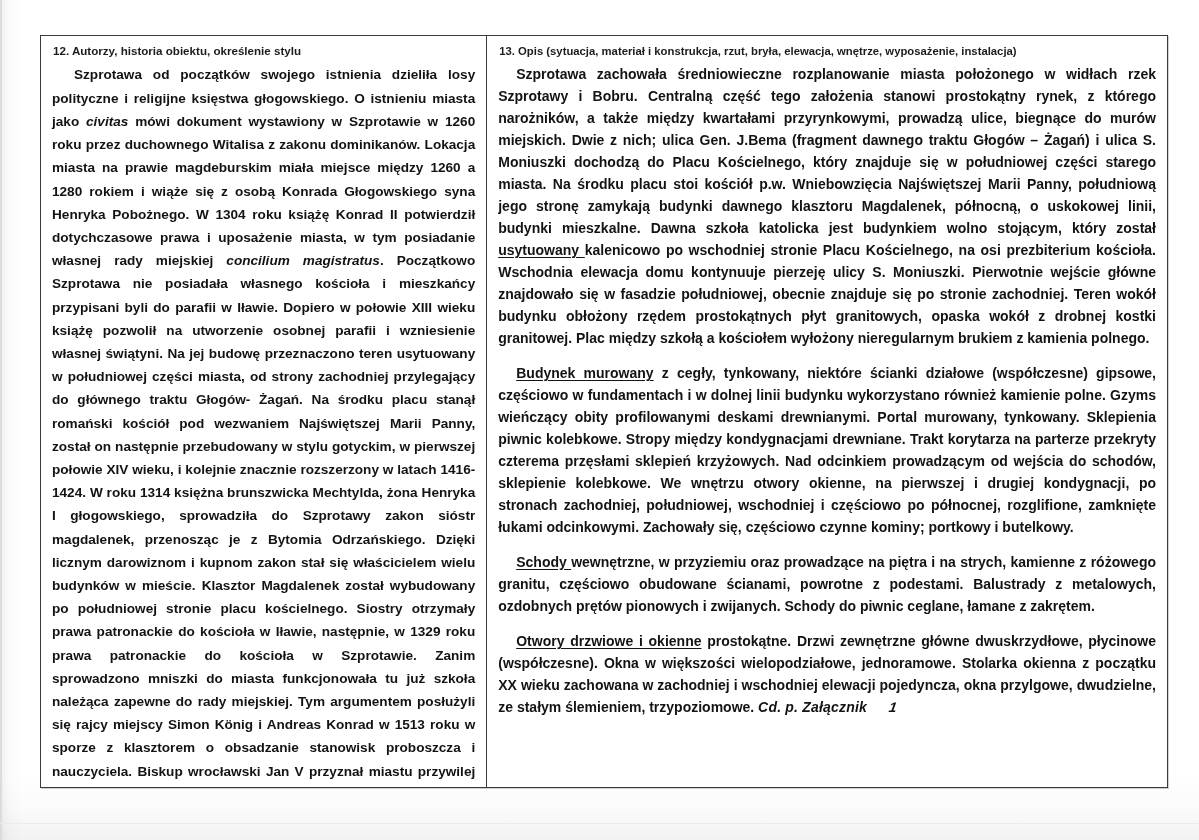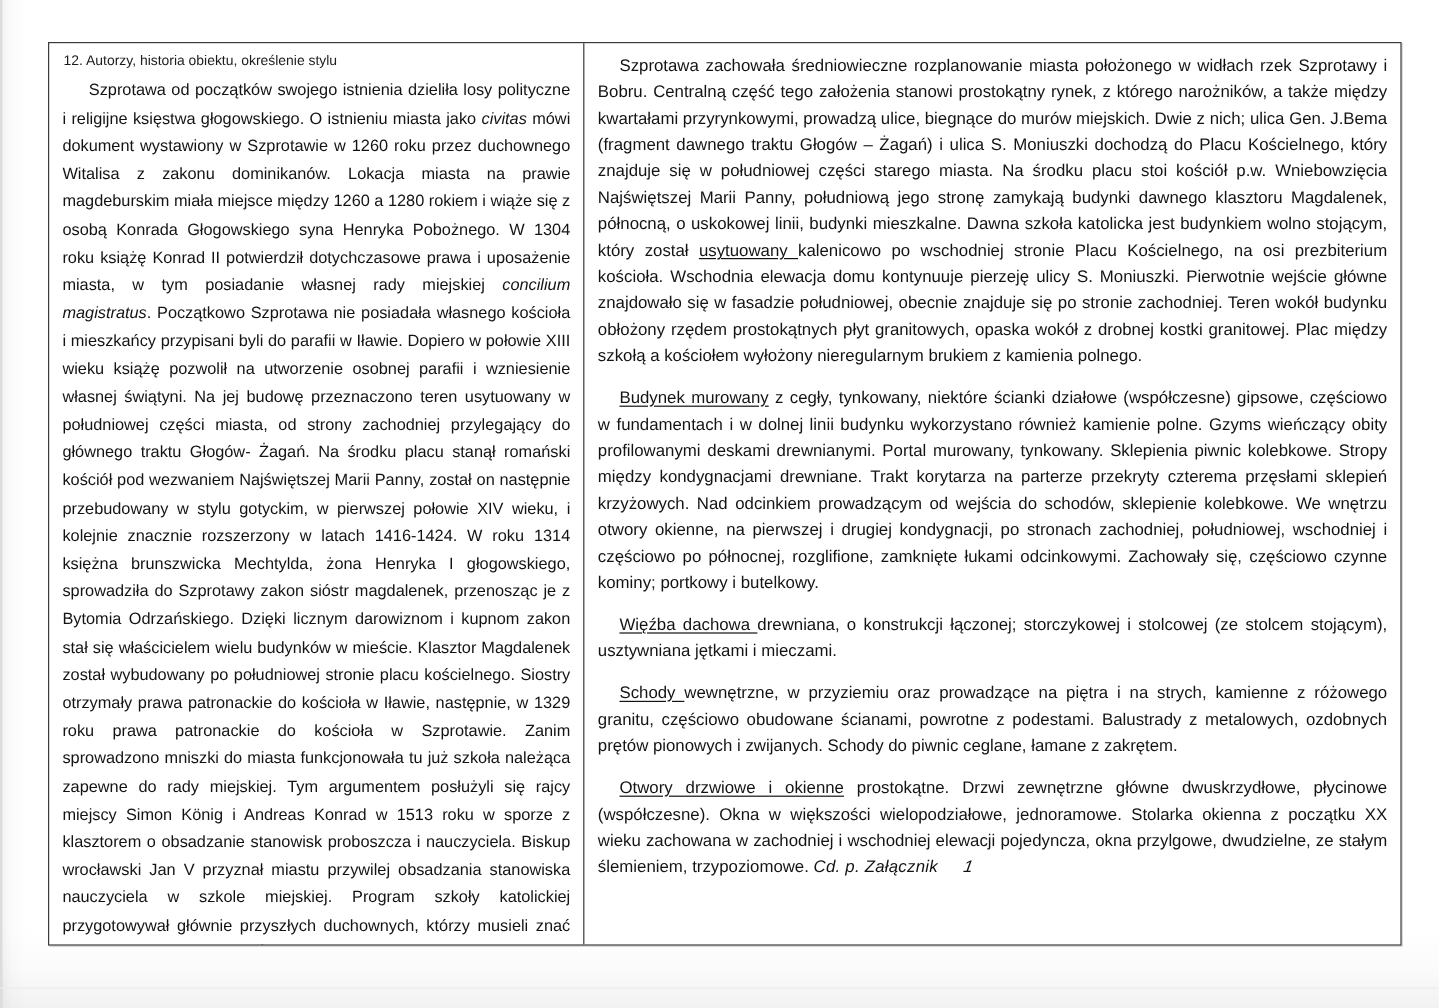--- a/index.html
+++ b/index.html
@@ -53,20 +53,21 @@
     border: 1.4px solid #3b3b3b;
     box-sizing: border-box;
     display: flex;
     background: #ffffff;
     box-shadow: 1px 1px 0 rgba(0,0,0,0.18);
   }
   .doc-col {
     box-sizing: border-box;
     padding: 7px 11px 6px 11px;
     overflow: hidden;
+    font-weight: bold;
   }
   .doc-col.left {
     width: 447px;
     border-right: 1.4px solid #3b3b3b;
   }
   .doc-col.right {
     width: 681px;
   }
 
   .field-header {
@@ -117,22 +118,22 @@
 <div class="scan-line-bottom"></div>
 
 <div class="doc-table">
 
   <div class="doc-col left">
     <div class="field-header">12. Autorzy, historia obiektu, określenie stylu</div>
     <div class="body-text"><span>Szprotawa od początków swojego istnienia dzieliła losy polityczne i religijne księstwa głogowskiego. O istnieniu miasta jako </span><i>civitas</i><span> mówi dokument wystawiony w Szprotawie w 1260 roku przez duchownego Witalisa z zakonu dominikanów. Lokacja miasta na prawie magdeburskim miała miejsce między 1260 a 1280 rokiem i wiąże się z osobą Konrada Głogowskiego syna Henryka Pobożnego. W 1304 roku książę Konrad II potwierdził dotychczasowe prawa i uposażenie miasta, w tym posiadanie własnej rady miejskiej </span><i>concilium magistratus</i><span>. Początkowo Szprotawa nie posiadała własnego kościoła i mieszkańcy przypisani byli do parafii w Iławie. Dopiero w połowie XIII wieku książę pozwolił na utworzenie osobnej parafii i wzniesienie własnej świątyni. Na jej budowę przeznaczono teren usytuowany w południowej części miasta, od strony zachodniej przylegający do głównego traktu Głogów- Żagań. Na środku placu stanął romański kościół pod wezwaniem Najświętszej Marii Panny, został on następnie przebudowany w stylu gotyckim, w pierwszej połowie XIV wieku, i kolejnie znacznie rozszerzony w latach 1416-1424. W roku 1314 księżna brunszwicka Mechtylda, żona Henryka I głogowskiego, sprowadziła do Szprotawy zakon sióstr magdalenek, przenosząc je z Bytomia Odrzańskiego. Dzięki licznym darowiznom i kupnom zakon stał się właścicielem wielu budynków w mieście. Klasztor Magdalenek został wybudowany po południowej stronie placu kościelnego. Siostry otrzymały prawa patronackie do kościoła w Iławie, następnie, w 1329 roku prawa patronackie do kościoła w Szprotawie. Zanim sprowadzono mniszki do miasta funkcjonowała tu już szkoła należąca zapewne do rady miejskiej. Tym argumentem posłużyli się rajcy miejscy Simon König i Andreas Konrad w 1513 roku w sporze z klasztorem o obsadzanie stanowisk proboszcza i nauczyciela. Biskup wrocławski Jan V przyznał miastu przywilej obsadzania stanowiska nauczyciela w szkole miejskiej. Program szkoły katolickiej przygotowywał głównie przyszłych duchownych, którzy musieli znać przede wszystkim łacinę.. Średniowieczny system nauk wyzwolonych dzielił się na dwa stopnie: </span> </div>
   </div>
 
   <div class="doc-col right">
+    <div class="field-header">13. Opis (sytuacja, materiał i konstrukcja, rzut, bryła, elewacja, wnętrze, wyposażenie, instalacja)</div>
     <div>
         <div class="body-text"><span>Szprotawa zachowała średniowieczne rozplanowanie miasta położonego w widłach rzek Szprotawy i Bobru. Centralną część tego założenia stanowi prostokątny rynek, z którego narożników, a także między kwartałami przyrynkowymi, prowadzą ulice, biegnące do murów miejskich. Dwie z nich; ulica Gen. J.Bema (fragment dawnego traktu Głogów – Żagań) i ulica S. Moniuszki dochodzą do Placu Kościelnego, który znajduje się w południowej części starego miasta. Na środku placu stoi kościół p.w. Wniebowzięcia Najświętszej Marii Panny, południową jego stronę zamykają budynki dawnego klasztoru Magdalenek, północną, o uskokowej linii, budynki mieszkalne. Dawna szkoła katolicka jest budynkiem wolno stojącym, który został </span><u>usytuowany </u><span>kalenicowo po wschodniej stronie Placu Kościelnego, na osi prezbiterium kościoła. Wschodnia elewacja domu kontynuuje pierzeję ulicy S. Moniuszki. Pierwotnie wejście główne znajdowało się w fasadzie południowej, obecnie znajduje się po stronie zachodniej. Teren wokół budynku obłożony rzędem prostokątnych płyt granitowych, opaska wokół z drobnej kostki granitowej. Plac między szkołą a kościołem wyłożony nieregularnym brukiem z kamienia polnego.</span></div>
         <div class="body-text"><u>Budynek murowany</u><span> z cegły, tynkowany, niektóre ścianki działowe (współczesne) gipsowe, częściowo w fundamentach i w dolnej linii budynku wykorzystano również kamienie polne. Gzyms wieńczący obity profilowanymi deskami drewnianymi. Portal murowany, tynkowany. Sklepienia piwnic kolebkowe. Stropy między kondygnacjami drewniane. Trakt korytarza na parterze przekryty czterema przęsłami sklepień krzyżowych. Nad odcinkiem prowadzącym od wejścia do schodów, sklepienie kolebkowe. We wnętrzu otwory okienne, na pierwszej i drugiej kondygnacji, po stronach zachodniej, południowej, wschodniej i częściowo po północnej, rozglifione, zamknięte łukami odcinkowymi. Zachowały się, częściowo czynne kominy; portkowy i butelkowy.</span></div>
-        <div class="body-text"><u>Więźba dachowa </u><span>drewniana, o konstrukcji łączonej; storczykowej i stolcowej (ze stolcem stojącym), usztywniana jętkami i mieczami.</span></div>
         <div class="body-text"><u>Schody </u><span>wewnętrzne, w przyziemiu oraz prowadzące na piętra i na strych, kamienne z różowego granitu, częściowo obudowane ścianami, powrotne z podestami. Balustrady z metalowych, ozdobnych prętów pionowych i zwijanych. Schody do piwnic ceglane, łamane z zakrętem.</span></div>
         <div class="body-text"><u>Otwory drzwiowe i okienne</u><span> prostokątne. Drzwi zewnętrzne główne dwuskrzydłowe, płycinowe (współczesne). Okna w większości wielopodziałowe, jednoramowe. Stolarka okienna z początku XX wieku zachowana w zachodniej i wschodniej elewacji pojedyncza, okna przylgowe, dwudzielne, ze stałym ślemieniem, trzypoziomowe. </span><span class="tail">Cd. p. Załącznik</span> <span class="att-num">1</span></div>
       </div>
   </div>
 
 </div>
 
 </body></html>

